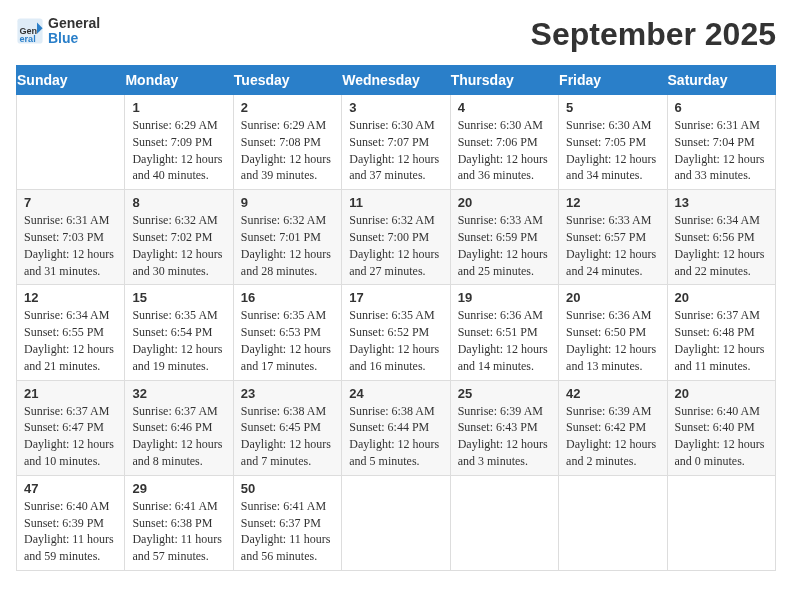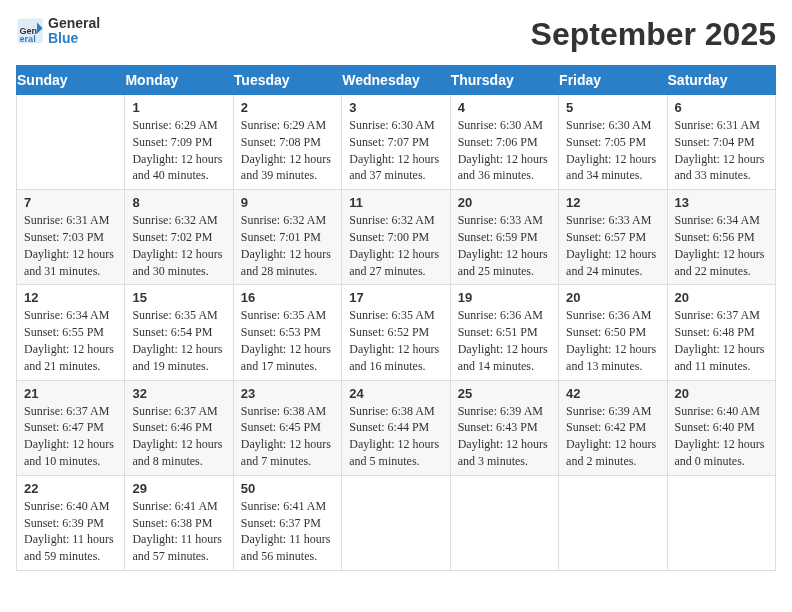--- a/index.html
+++ b/index.html
@@ -313,21 +313,21 @@
         <td>
           <span class="day-num">20</span>
           <div class="day-info" style="white-space: pre-line;">Sunrise: 6:40 AM
 Sunset: 6:40 PM
 Daylight: 12 hours
 and 0 minutes.</div>
         </td>
       </tr>
       <tr>
         <td>
-          <span class="day-num">22</span>
+          <span class="day-num">47</span>
           <div class="day-info" style="white-space: pre-line;">Sunrise: 6:40 AM
 Sunset: 6:39 PM
 Daylight: 11 hours
 and 59 minutes.</div>
         </td>
         <td>
           <span class="day-num">29</span>
           <div class="day-info" style="white-space: pre-line;">Sunrise: 6:41 AM
 Sunset: 6:38 PM
 Daylight: 11 hours

